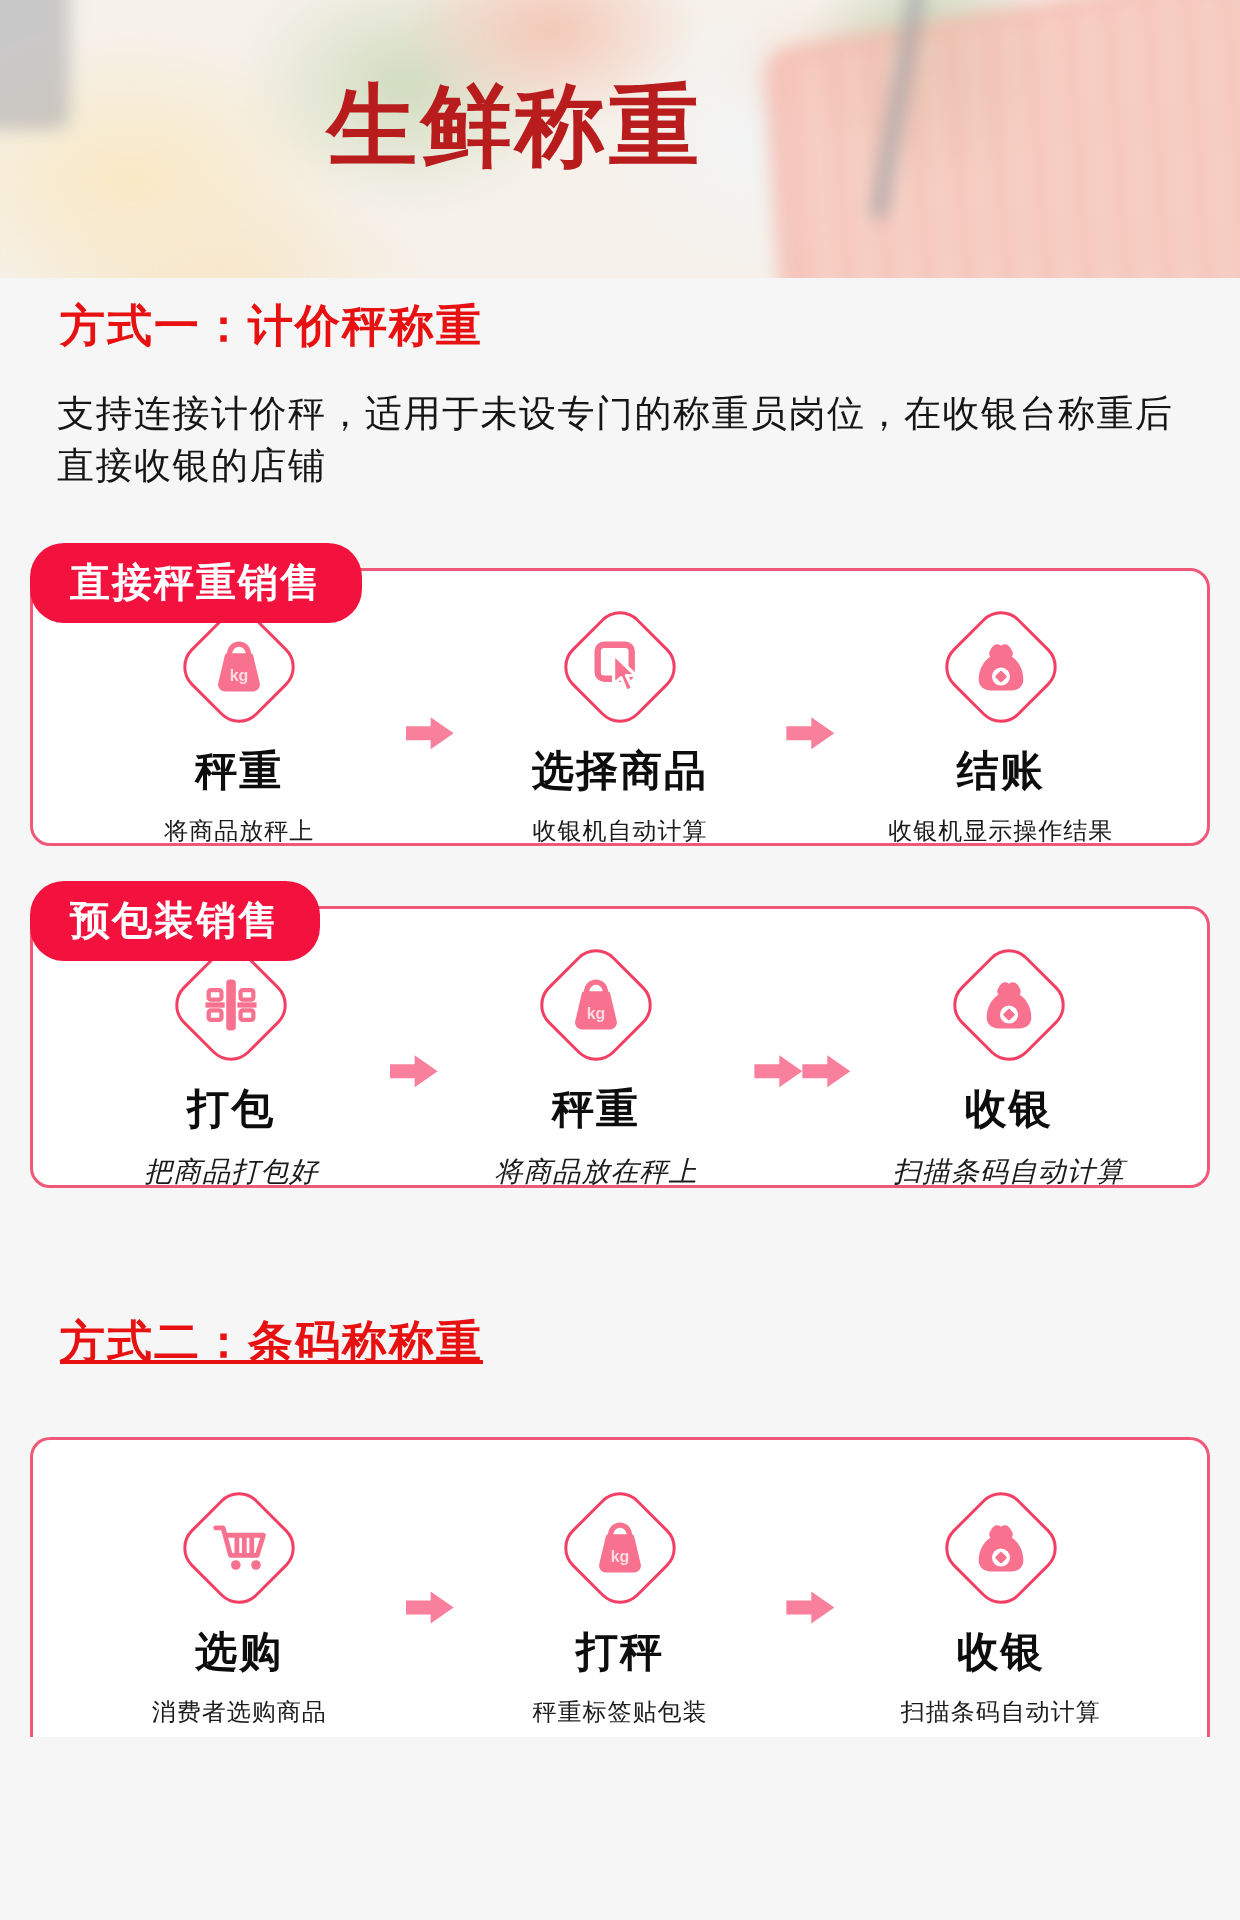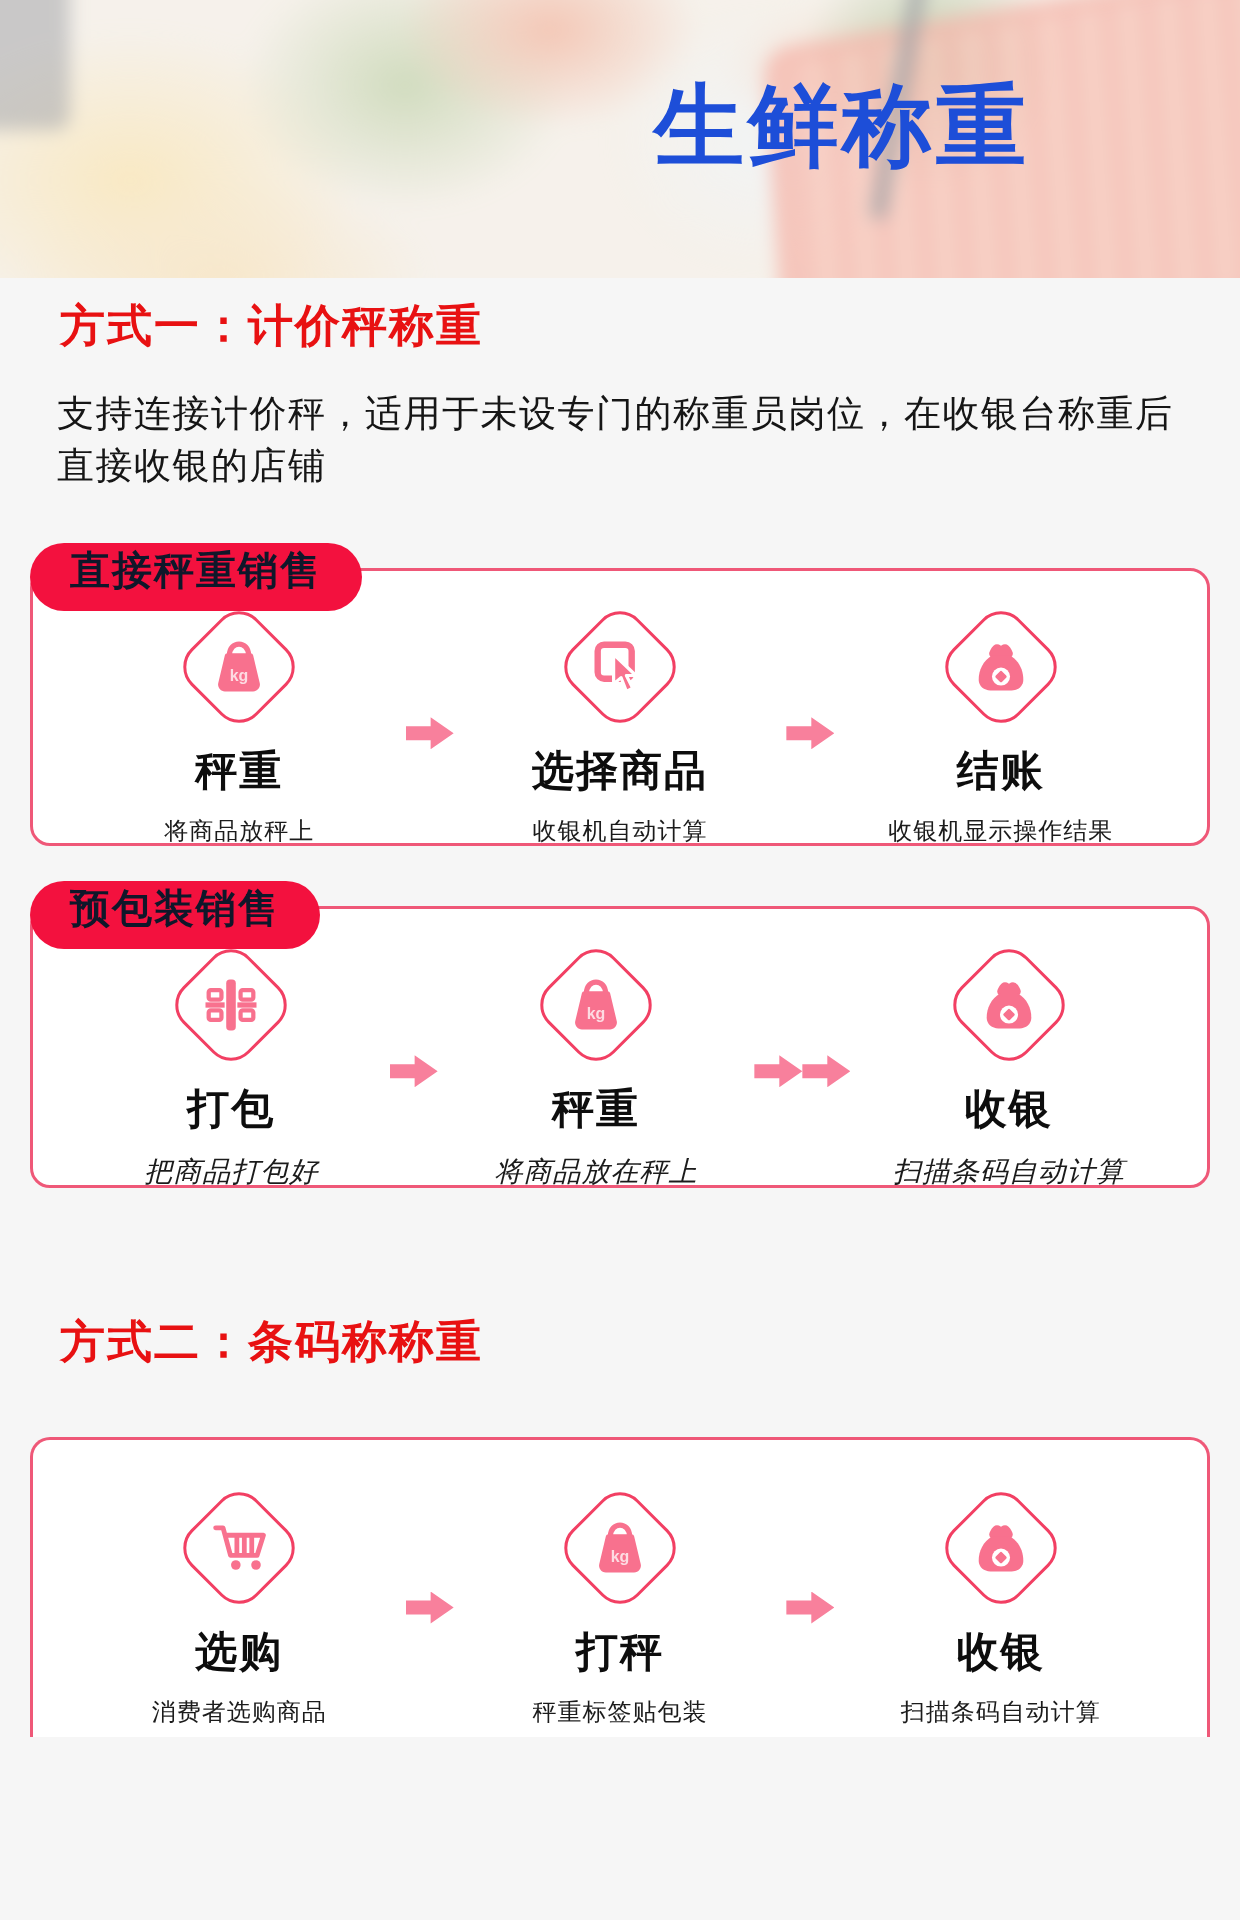--- a/index.html
+++ b/index.html
@@ -19,39 +19,39 @@
   .b-sign    { left:590px; top:10px;  width:100px; height:160px; border-radius:14px; background:#4a4f57; opacity:.55; }
   .b-shirt   { left:640px; top:40px;  width:300px; height:260px; background:radial-gradient(closest-side,#e3e7e8,#e3e7e800); }
   .b-arm     { left:750px; top:30px;  width:240px; height:140px; background:radial-gradient(closest-side,#e9c3a9,#e9c3a900); }
   .b-broc    { left:830px; top:-30px; width:260px; height:250px; background:radial-gradient(closest-side,#7d9b58,#7d9b5800); }
   .basket { position:absolute; right:-90px; top:30px; width:590px; height:330px;
             background:repeating-linear-gradient(90deg,#ec7a64 0 26px,#f2997f 26px 40px);
             border:16px solid #ea6f58; border-radius:26px; transform:rotate(-10deg) skewX(-6deg); opacity:.8; }
   .basket-handle { position:absolute; right:360px; top:-30px; width:16px; height:280px;
                    background:#42464e; transform:rotate(10deg); opacity:.8; }
   .hero-wash { position:absolute; inset:0; background:rgba(255,255,255,0.5); }
-  .hero-title { position:absolute; top:66px; left:0; width:1030px; text-align:right;
-                font-size:90px; font-weight:bold; color:#1d4ed8; letter-spacing:4px; }
+  .hero-title { position:absolute; top:66px; left:0; width:1030px; text-align:center;
+                font-size:90px; font-weight:bold; color:#b91c1c; letter-spacing:4px; }
 
   
   .section-heading { margin:20px 0 0 60px; font-size:45px; line-height:1.25;
                      font-weight:bold; color:#e81112; letter-spacing:2px; }
-  .section-heading.second { margin-top:126px; }
+  .section-heading.second { margin-top:126px;text-decoration:underline; }
   .section-desc { margin:34px 52px 0 57px; font-size:37px; line-height:52px;
                   color:#161616; letter-spacing:1.5px; }
 
   
   .flow-box { position:relative; width:1180px; margin-left:30px; background:#ffffff;
               border:3px solid #ef5878; border-radius:20px; }
   .flow-box.bx0 { margin-top:76px; height:278px; }
   .flow-box.bx1 { margin-top:60px; height:282px; }
   .flow-box.bx2 { margin-top:66px; height:300px; border-bottom:none;
                   border-radius:20px 20px 0 0; }
-  .badge { position:absolute; top:-28px; left:-3px; background:#f3113e; color:#0f172a;
-           font-size:40px; font-weight:bold; line-height:1; padding:7px 40px 21px;
+  .badge { position:absolute; top:-28px; left:-3px; background:#f3113e; color:#ffffff;
+           font-size:40px; font-weight:bold; line-height:1; padding:19px 40px 21px;
            border-radius:34px; letter-spacing:2px; z-index:2; }
   .steps { display:flex; align-items:flex-start; padding:28px 40px 0 40px; }
   .flow-box.no-badge .steps { padding-top:40px; }
   .step { flex:1; display:flex; flex-direction:column; align-items:center; min-width:0; }
   .diamond-wrap { width:136px; height:136px; display:flex; align-items:center; justify-content:center; }
   .diamond { width:94px; height:94px; background:#fff; border:3px solid #f23f63;
              border-radius:26px; transform:rotate(45deg);
              display:flex; align-items:center; justify-content:center; }
   .glyph { transform:rotate(-45deg); width:68px; height:68px; display:block; }
   .glyph svg { width:68px; height:68px; display:block; }

